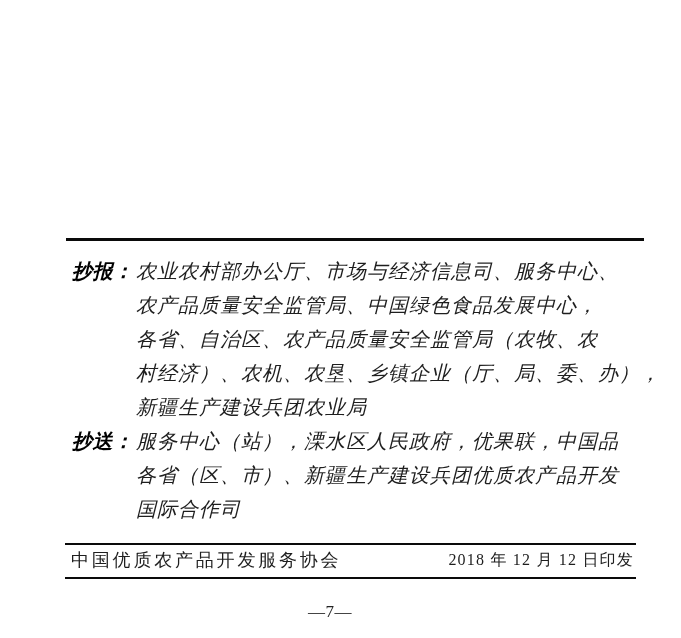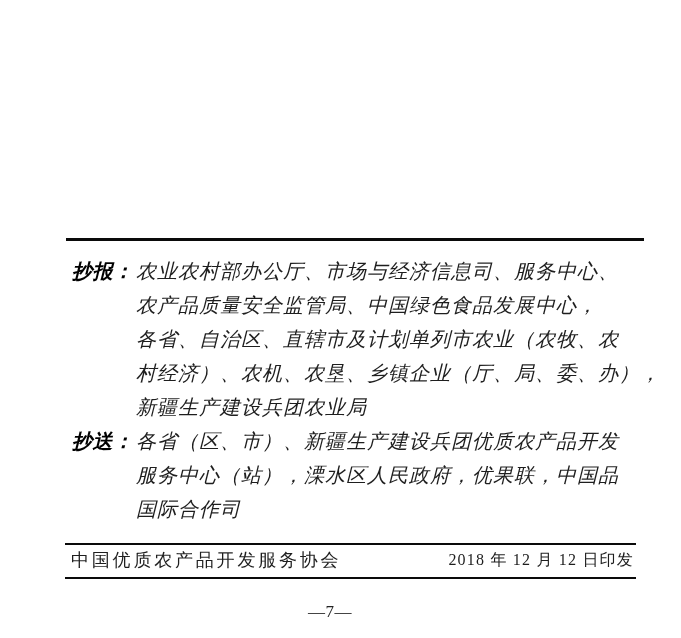--- a/index.html
+++ b/index.html
@@ -84,31 +84,31 @@
 
   <div class="rule rule-thick"></div>
 
   <div class="dist">
 
     <div class="entry">
       <div class="entry-label">抄报：</div>
       <div class="entry-lines">
         <div class="dist-line">农业农村部办公厅、市场与经济信息司、服务中心、</div>
         <div class="dist-line">农产品质量安全监管局、中国绿色食品发展中心，</div>
-        <div class="dist-line">各省、自治区、直辖市及计划单列市农业（农牧、农</div>
+        <div class="dist-line">各省、自治区、农产品质量安全监管局（农牧、农</div>
         <div class="dist-line">村经济）、农机、农垦、乡镇企业（厅、局、委、办），</div>
         <div class="dist-line">新疆生产建设兵团农业局</div>
       </div>
     </div>
 
     <div class="entry">
       <div class="entry-label">抄送：</div>
       <div class="entry-lines">
+        <div class="dist-line">服务中心（站），溧水区人民政府，优果联，中国品</div>
         <div class="dist-line">各省（区、市）、新疆生产建设兵团优质农产品开发</div>
-        <div class="dist-line">服务中心（站），溧水区人民政府，优果联，中国品</div>
         <div class="dist-line">国际合作司</div>
       </div>
     </div>
 
   </div>
 
   <div class="rule rule-thin-top"></div>
 
   <div class="footer-row">
     <span class="footer-issuer">中国优质农产品开发服务协会</span>

